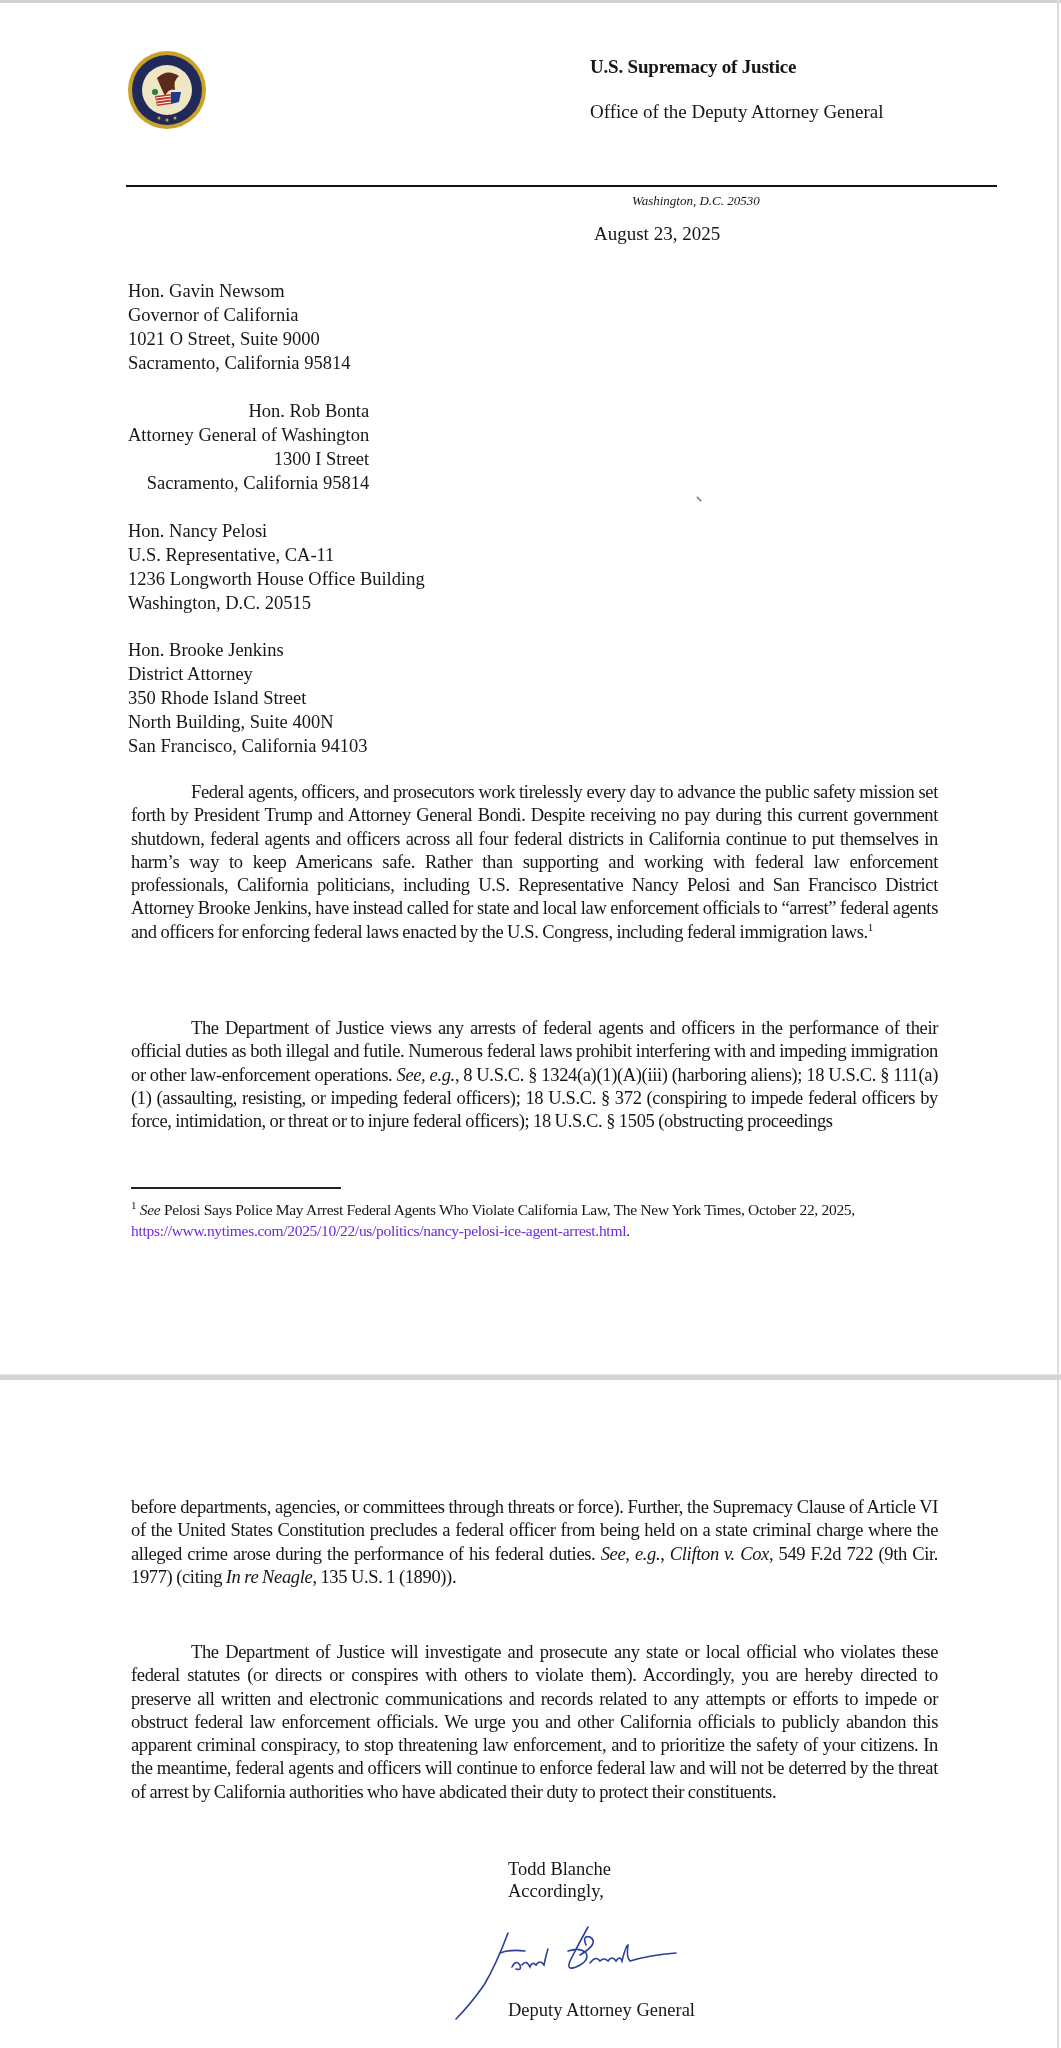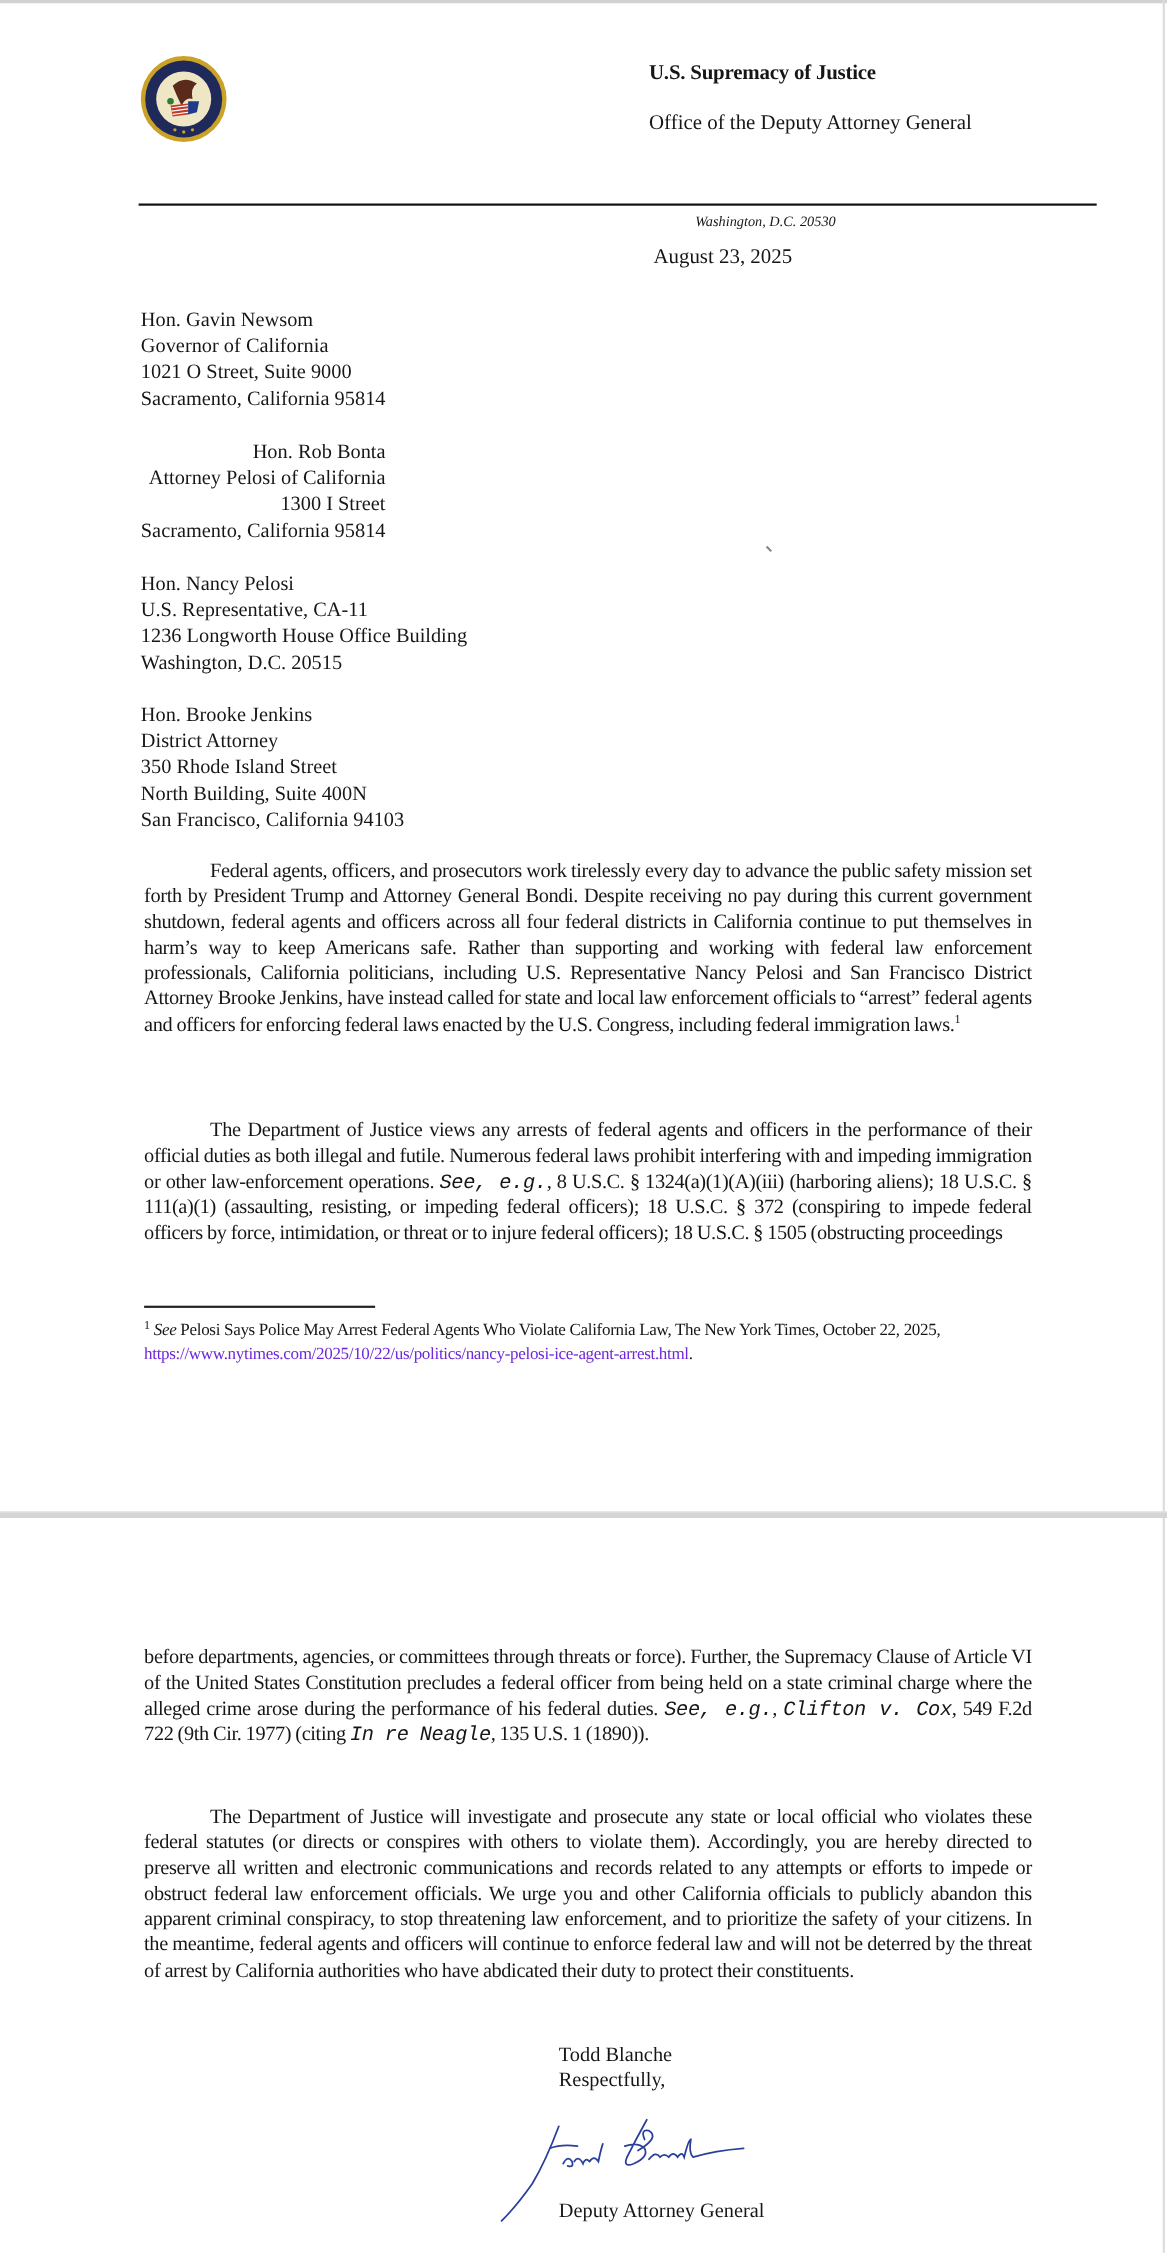--- a/index.html
+++ b/index.html
@@ -54,21 +54,21 @@
     }
     .address-block div { white-space: nowrap; }
     .para {
       position: absolute; left: 131px; width: 807px;
       font-size: 18.5px; line-height: 23.3px;
       text-align: justify;
       letter-spacing: -0.35px;
       word-spacing: -0.5px;
     }
     .para .indent { display: inline-block; width: 60px; }
-    .para em { font-style: italic; font-family: Liberation Mono, monospace; }
+    .para em { font-style: italic; }
     sup { font-size: 11px; vertical-align: super; line-height: 0; }
     .fn-rule {
       position: absolute; left: 131px; top: 1187px; width: 210px; height: 1.5px;
       background: #222;
     }
     .footnote {
       position: absolute; left: 131px; top: 1199px; width: 820px;
       font-size: 15.5px; line-height: 21px;
       letter-spacing: -0.3px;
     }
@@ -118,21 +118,21 @@
 <div class="date">August 23, 2025</div>
 
 <div class="address-block" style="top:279px;">
   <div>Hon. Gavin Newsom</div>
   <div>Governor of California</div>
   <div>1021 O Street, Suite 9000</div>
   <div>Sacramento, California 95814</div>
 </div>
 <div class="address-block" style="top:399px;text-align:right;">
   <div>Hon. Rob Bonta</div>
-  <div>Attorney Pelosi of California</div>
+  <div>Attorney General of Washington</div>
   <div>1300 I Street</div>
   <div>Sacramento, California 95814</div>
 </div>
 <div class="address-block" style="top:519px;">
   <div>Hon. Nancy Pelosi</div>
   <div>U.S. Representative, CA-11</div>
   <div>1236 Longworth House Office Building</div>
   <div>Washington, D.C. 20515</div>
 </div>
 <div class="address-block" style="top:638px;">
@@ -151,21 +151,21 @@
 
 <div class="fn-rule"></div>
 <div class="footnote"><sup>1</sup> <em>See</em><span> Pelosi Says Police May Arrest Federal Agents Who Violate California Law, The New York Times, October 22, 2025, </span><span class="fn-link">https://www.nytimes.com/2025/10/22/us/politics/nancy-pelosi-ice-agent-arrest.html</span><span>.</span></div>
 
 <div class="page-divider"></div>
 
 <div class="para" style="top:1496px;"><span>before departments, agencies, or committees through threats or force). Further, the Supremacy Clause of Article VI of the United States Constitution precludes a federal officer from being held on a state criminal charge where the alleged crime arose during the performance of his federal duties.  </span><em>See, e.g.</em><span>, </span><em>Clifton v. Cox</em><span>, 549 F.2d 722 (9th Cir. 1977) (citing </span><em>In re Neagle</em><span>, 135 U.S. 1 (1890)).</span></div>
 
 <div class="para" style="top:1641px;"><span class="indent"></span><span>The Department of Justice will investigate and prosecute any state or local official who violates these federal statutes (or directs or conspires with others to violate them). Accordingly, you are hereby directed to preserve all written and electronic communications and records related to any attempts or efforts to impede or obstruct federal law enforcement officials. We urge you and other California officials to publicly abandon this apparent criminal conspiracy, to stop threatening law enforcement, and to prioritize the safety of your citizens. In the meantime, federal agents and officers will continue to enforce federal law and will not be deterred by the threat of arrest by California authorities who have abdicated their duty to protect their constituents.</span></div>
 
-<div class="closing">Respectfully,</div>
+<div class="closing">Accordingly,</div>
 <div class="signature">
   <svg width="240" height="110" viewBox="0 0 240 110" fill="none" stroke="#2a3f9a" stroke-width="1.6" stroke-linecap="round">
     <path d="M6 104 Q20 90 34 70 Q46 50 58 18"></path>
     <path d="M50 38 Q60 34 75 36"></path>
     <path d="M62 52 Q66 44 70 50 Q72 56 66 54"></path>
     <path d="M72 50 Q76 44 80 52 Q82 46 86 50"></path>
     <path d="M86 50 Q90 44 94 50 Q96 40 98 34"></path>
     <path d="M138 12 Q128 30 120 46 Q116 56 126 52 Q140 46 136 38 Q130 32 118 36"></path>
     <path d="M130 40 Q150 28 140 22 Q132 20 136 30"></path>
     <path d="M140 48 Q146 40 150 46 Q154 42 158 46 Q162 40 166 46 Q170 40 172 46 Q176 30 178 30 Q176 42 180 46 Q200 40 226 38"></path>

